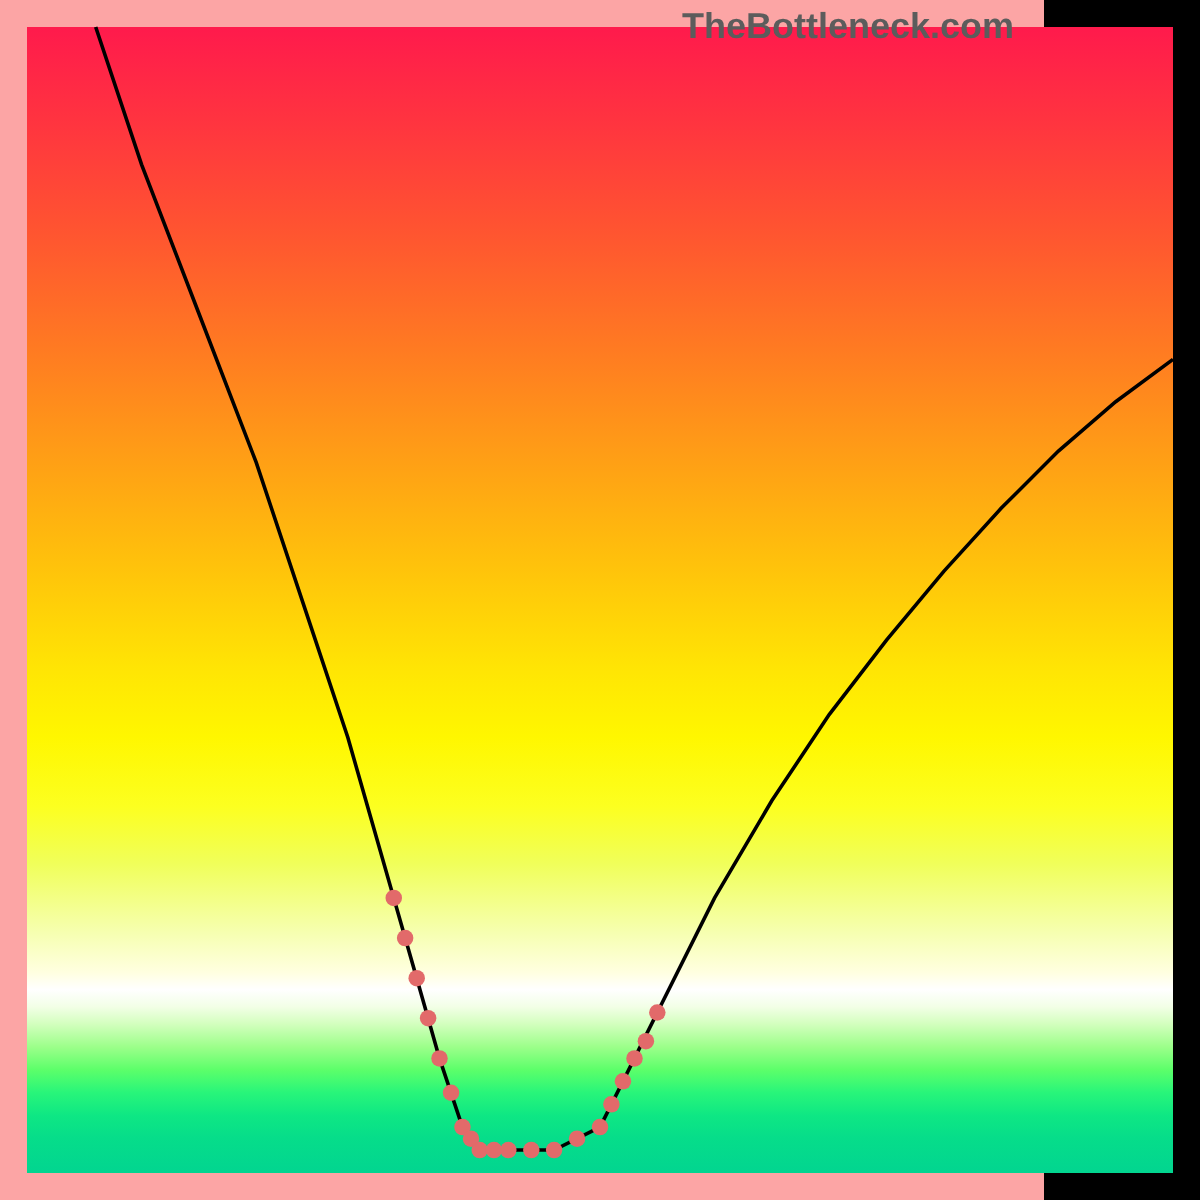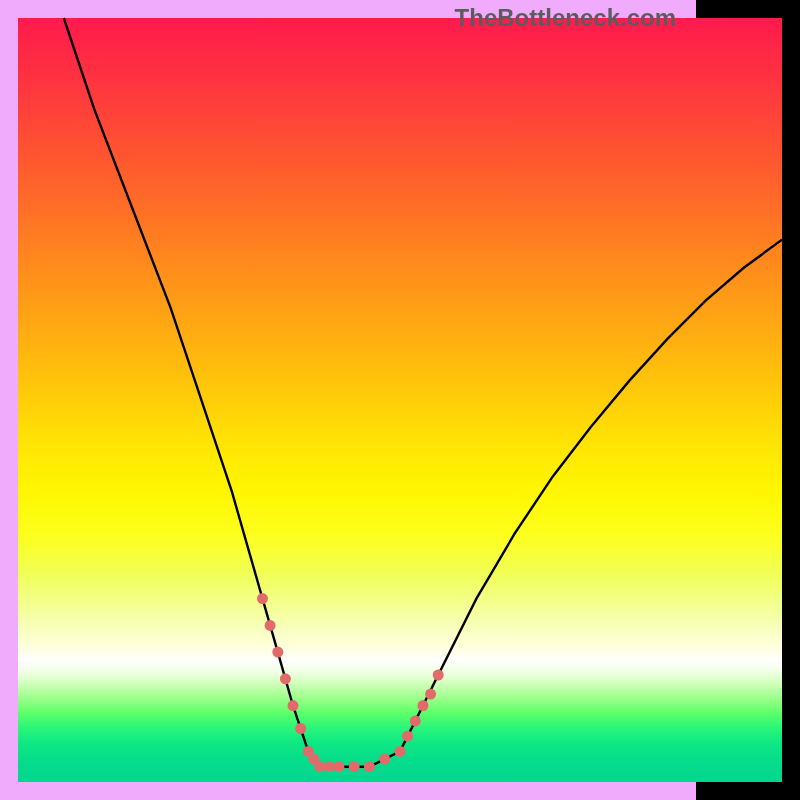--- a/index.html
+++ b/index.html
@@ -1,16 +1,16 @@
 <!DOCTYPE html>
 <html><head>
 <meta charset="utf-8">
 <style>
   html,body{margin:0;padding:0;width:800px;height:800px;overflow:hidden;background:#000;}
-  .frame{position:absolute;left:0;top:0;width:696px;height:800px;background:#f0abfc;}
+  .frame{position:absolute;left:0;top:0;width:696px;height:800px;background:#fca5a5;}
   .plot{position:absolute;left:18px;top:18px;width:764px;height:764px;
     background:linear-gradient(to bottom,
       #ff1a4c 0%,
       #ff3340 8%,
       #ff5530 18%,
       #ff7a22 28%,
       #ffa015 38%,
       #ffc60a 48%,
       #ffe504 56%,
       #fff700 62%,

